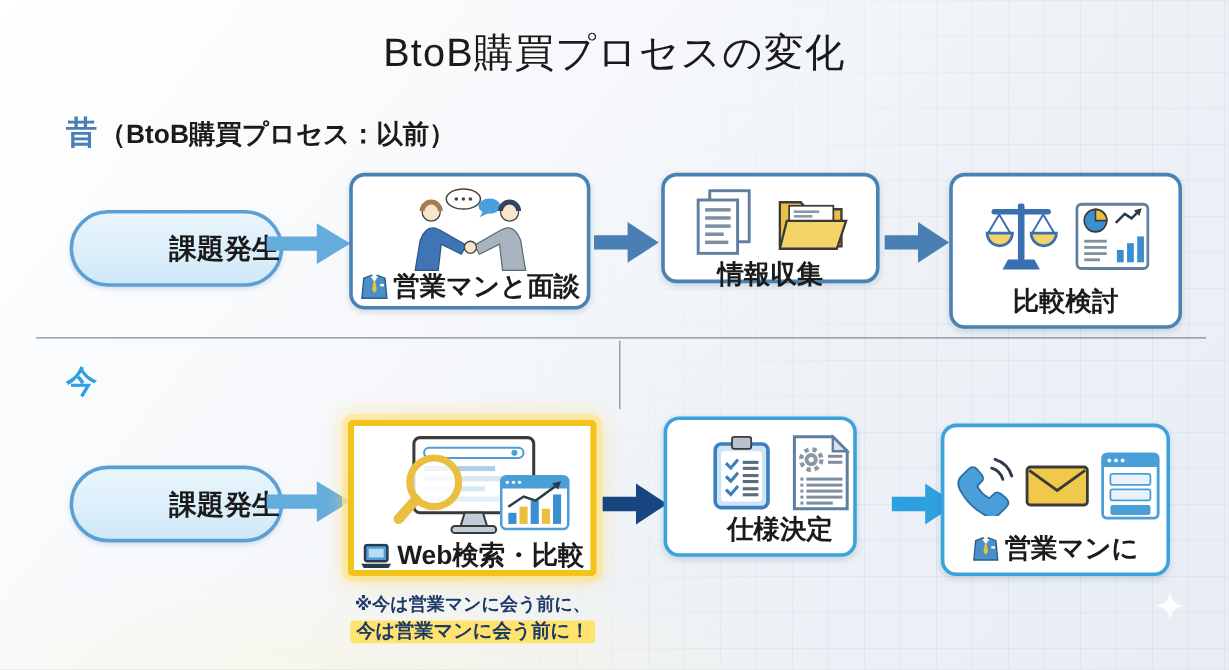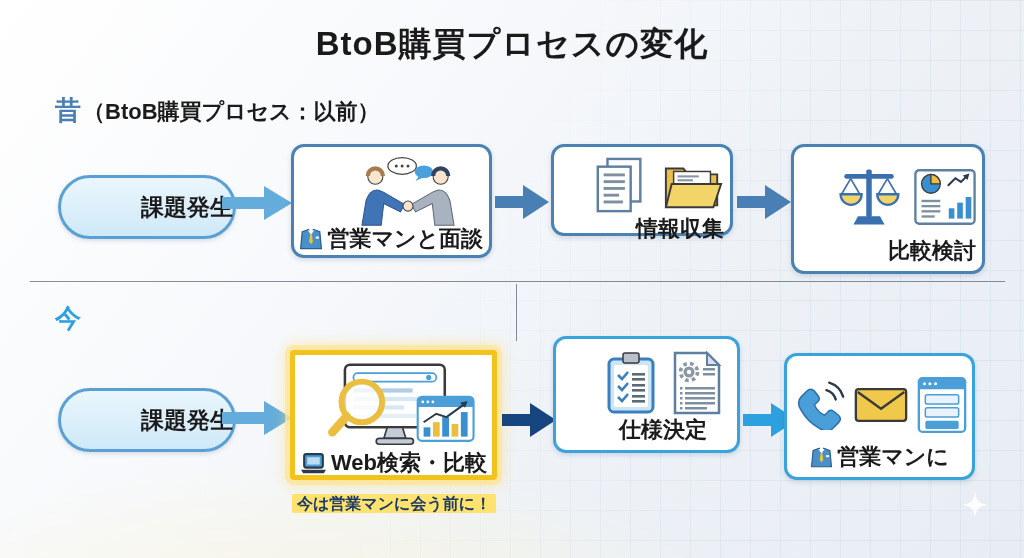--- a/index.html
+++ b/index.html
@@ -14,41 +14,41 @@
     content:"";position:absolute;inset:0;pointer-events:none;
     background:
       repeating-linear-gradient(to right, rgba(173,190,209,.18) 0 1px, transparent 1px 30px),
       repeating-linear-gradient(to bottom, rgba(173,190,209,.18) 0 1px, transparent 1px 30px);
     -webkit-mask-image:linear-gradient(115deg, transparent 45%, #000 75%);
             mask-image:linear-gradient(115deg, transparent 45%, #000 75%);
   }
   .abs{position:absolute;}
   .title{
     left:0;top:22px;width:1024px;text-align:center;
-    font-size:33px;font-weight:700;color:#1a1a1a;letter-spacing:1px;
+    font-size:33px;font-weight:400;color:#1a1a1a;letter-spacing:1px;
   }
   .sec-heading{font-size:22px;font-weight:800;color:#1b1b1b;display:flex;align-items:baseline;gap:2px;}
   .sec-accent{font-size:26px;font-weight:800;}
   .accent-past{color:#4a7fb5;}
   .accent-present{color:#2da0e0;}
 
   .pill{
     width:172px;height:58px;border:3px solid #5ba0d4;border-radius:32px;
     background:linear-gradient(#eaf6fd,#cfe9f8);
     display:flex;align-items:center;justify-content:flex-end;
     font-size:23px;font-weight:800;color:#1b1b1b;
     box-shadow:0 2px 4px rgba(60,100,140,.18);
   }
   .flowbox{
     background:#fff;border-radius:13px;
     display:flex;flex-direction:column;align-items:center;justify-content:space-between;
     box-shadow:0 2px 5px rgba(40,80,120,.18);
     padding:8px 6px 7px 6px;box-sizing:border-box;
   }
-  .border-past{border:3px solid #4a82b4;align-items:flex-end;}
+  .border-past{border:3px solid #4a82b4;}
   .border-present{border:3px solid #3aa2dc;}
   .border-web{
     border:5px solid #f2c21d;border-radius:4px;
     box-shadow:0 0 0 5px rgba(255,230,150,.75), 0 0 14px 6px rgba(255,220,120,.45), 0 2px 6px rgba(0,0,0,.08);
   }
   .box-label{
     display:flex;align-items:center;justify-content:center;gap:4px;
     font-size:22px;font-weight:800;color:#1b1b1b;line-height:1.12;white-space:nowrap;
   }
   .box-label.two-line{flex-direction:row;gap:0;}
@@ -226,21 +226,21 @@
         <path d="M1,16 h24 l-2,3.5 h-20 z" fill="#2B3A4A"></path>
       </svg>
       <span>Web検索・比較</span>
     </div>
   </div>
 
   <svg class="abs" style="left:502px;top:400px;" width="56" height="40" viewBox="0 0 56 40">
     <polygon points="0,14 28,14 28,3 54,20 28,37 28,26 0,26" fill="#17457F"></polygon>
   </svg>
 
-  <div class="abs flowbox border-present" style="left:553px;top:336px;width:187px;height:117px;padding-left:39px;">
+  <div class="abs flowbox border-present" style="left:553px;top:347px;width:161px;height:117px;padding-left:39px;">
     <div class="illustration">
       <svg width="56" height="64" viewBox="0 0 56 64">
         <rect x="6" y="8" width="44" height="53" rx="5" fill="#CFE4F5" stroke="#3A7FC0" stroke-width="3"></rect>
         <rect x="11" y="14" width="34" height="42" rx="2" fill="#fff"></rect>
         <rect x="20" y="2" width="16" height="10" rx="2" fill="#B9C2CC" stroke="#3A3A3A" stroke-width="1.5"></rect>
         <path d="M15,24 l4,4 l6,-7" stroke="#3A7FC0" stroke-width="2.6" fill="none"></path>
         <path d="M15,35 l4,4 l6,-7" stroke="#3A7FC0" stroke-width="2.6" fill="none"></path>
         <path d="M15,46 l4,4 l6,-7" stroke="#3A7FC0" stroke-width="2.6" fill="none"></path>
         <rect x="29" y="22" width="13" height="2.6" fill="#5A6B7A"></rect>
           <rect x="29" y="27" width="13" height="2.6" fill="#5A6B7A"></rect>
@@ -307,20 +307,21 @@
           <path d="M11,4 L15,10 L19,4 Z" fill="#fff"></path>
           <path d="M14,9 h2 l1.4,9 l-2.4,3.5 l-2.4,-3.5 z" fill="#E8C23A"></path>
           <rect x="21" y="12" width="4" height="2.5" fill="#fff"></rect>
         </svg>
         <span>営業マンに</span>
       </div>
     </div>
   </div>
 
   <div class="abs note">
+    <div class="l1">※今は営業マンに会う前に、</div>
     <div><span class="l2">今は営業マンに会う前に！</span></div>
   </div>
 
   <svg class="abs" style="left:960px;top:492px;" width="30" height="30" viewBox="0 0 28 28">
     <path d="M14,0 C15,8 18,11 26,12 C18,13 15,16 14,24 C13,16 10,13 2,12 C10,11 13,8 14,0 Z" fill="rgba(255,255,255,0.9)"></path>
   </svg>
 
 </div>
 
 </body></html>

